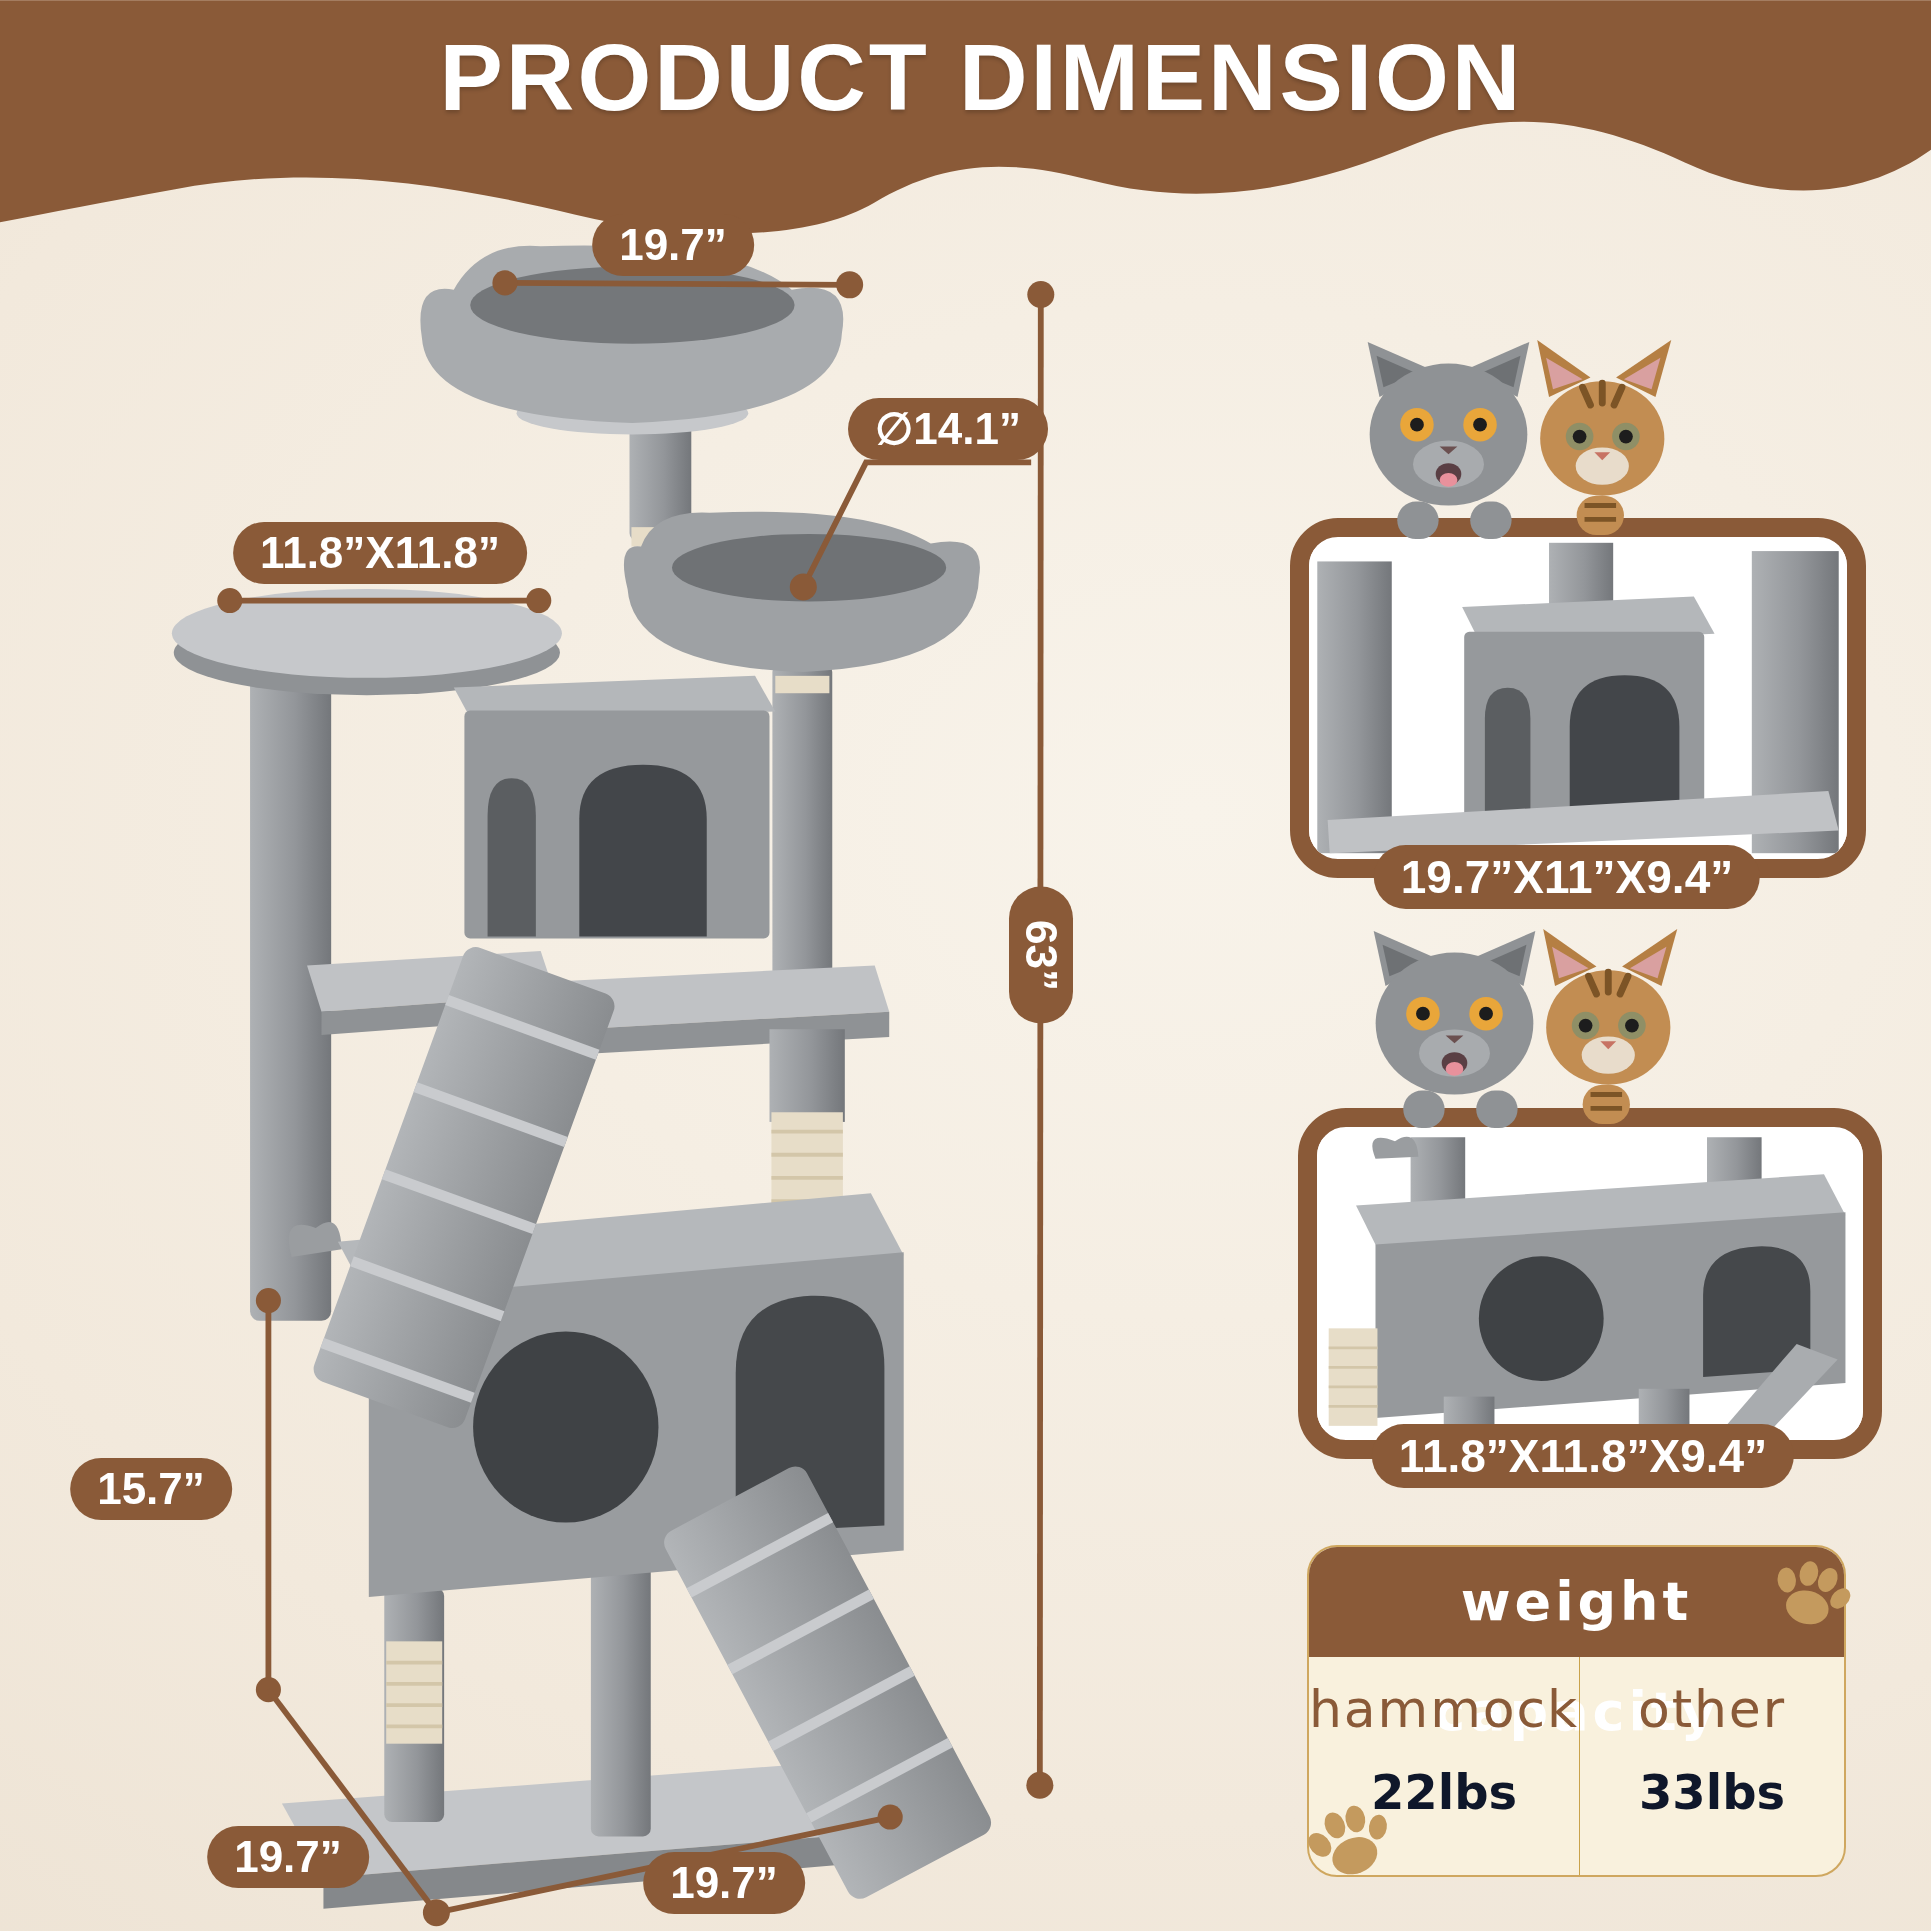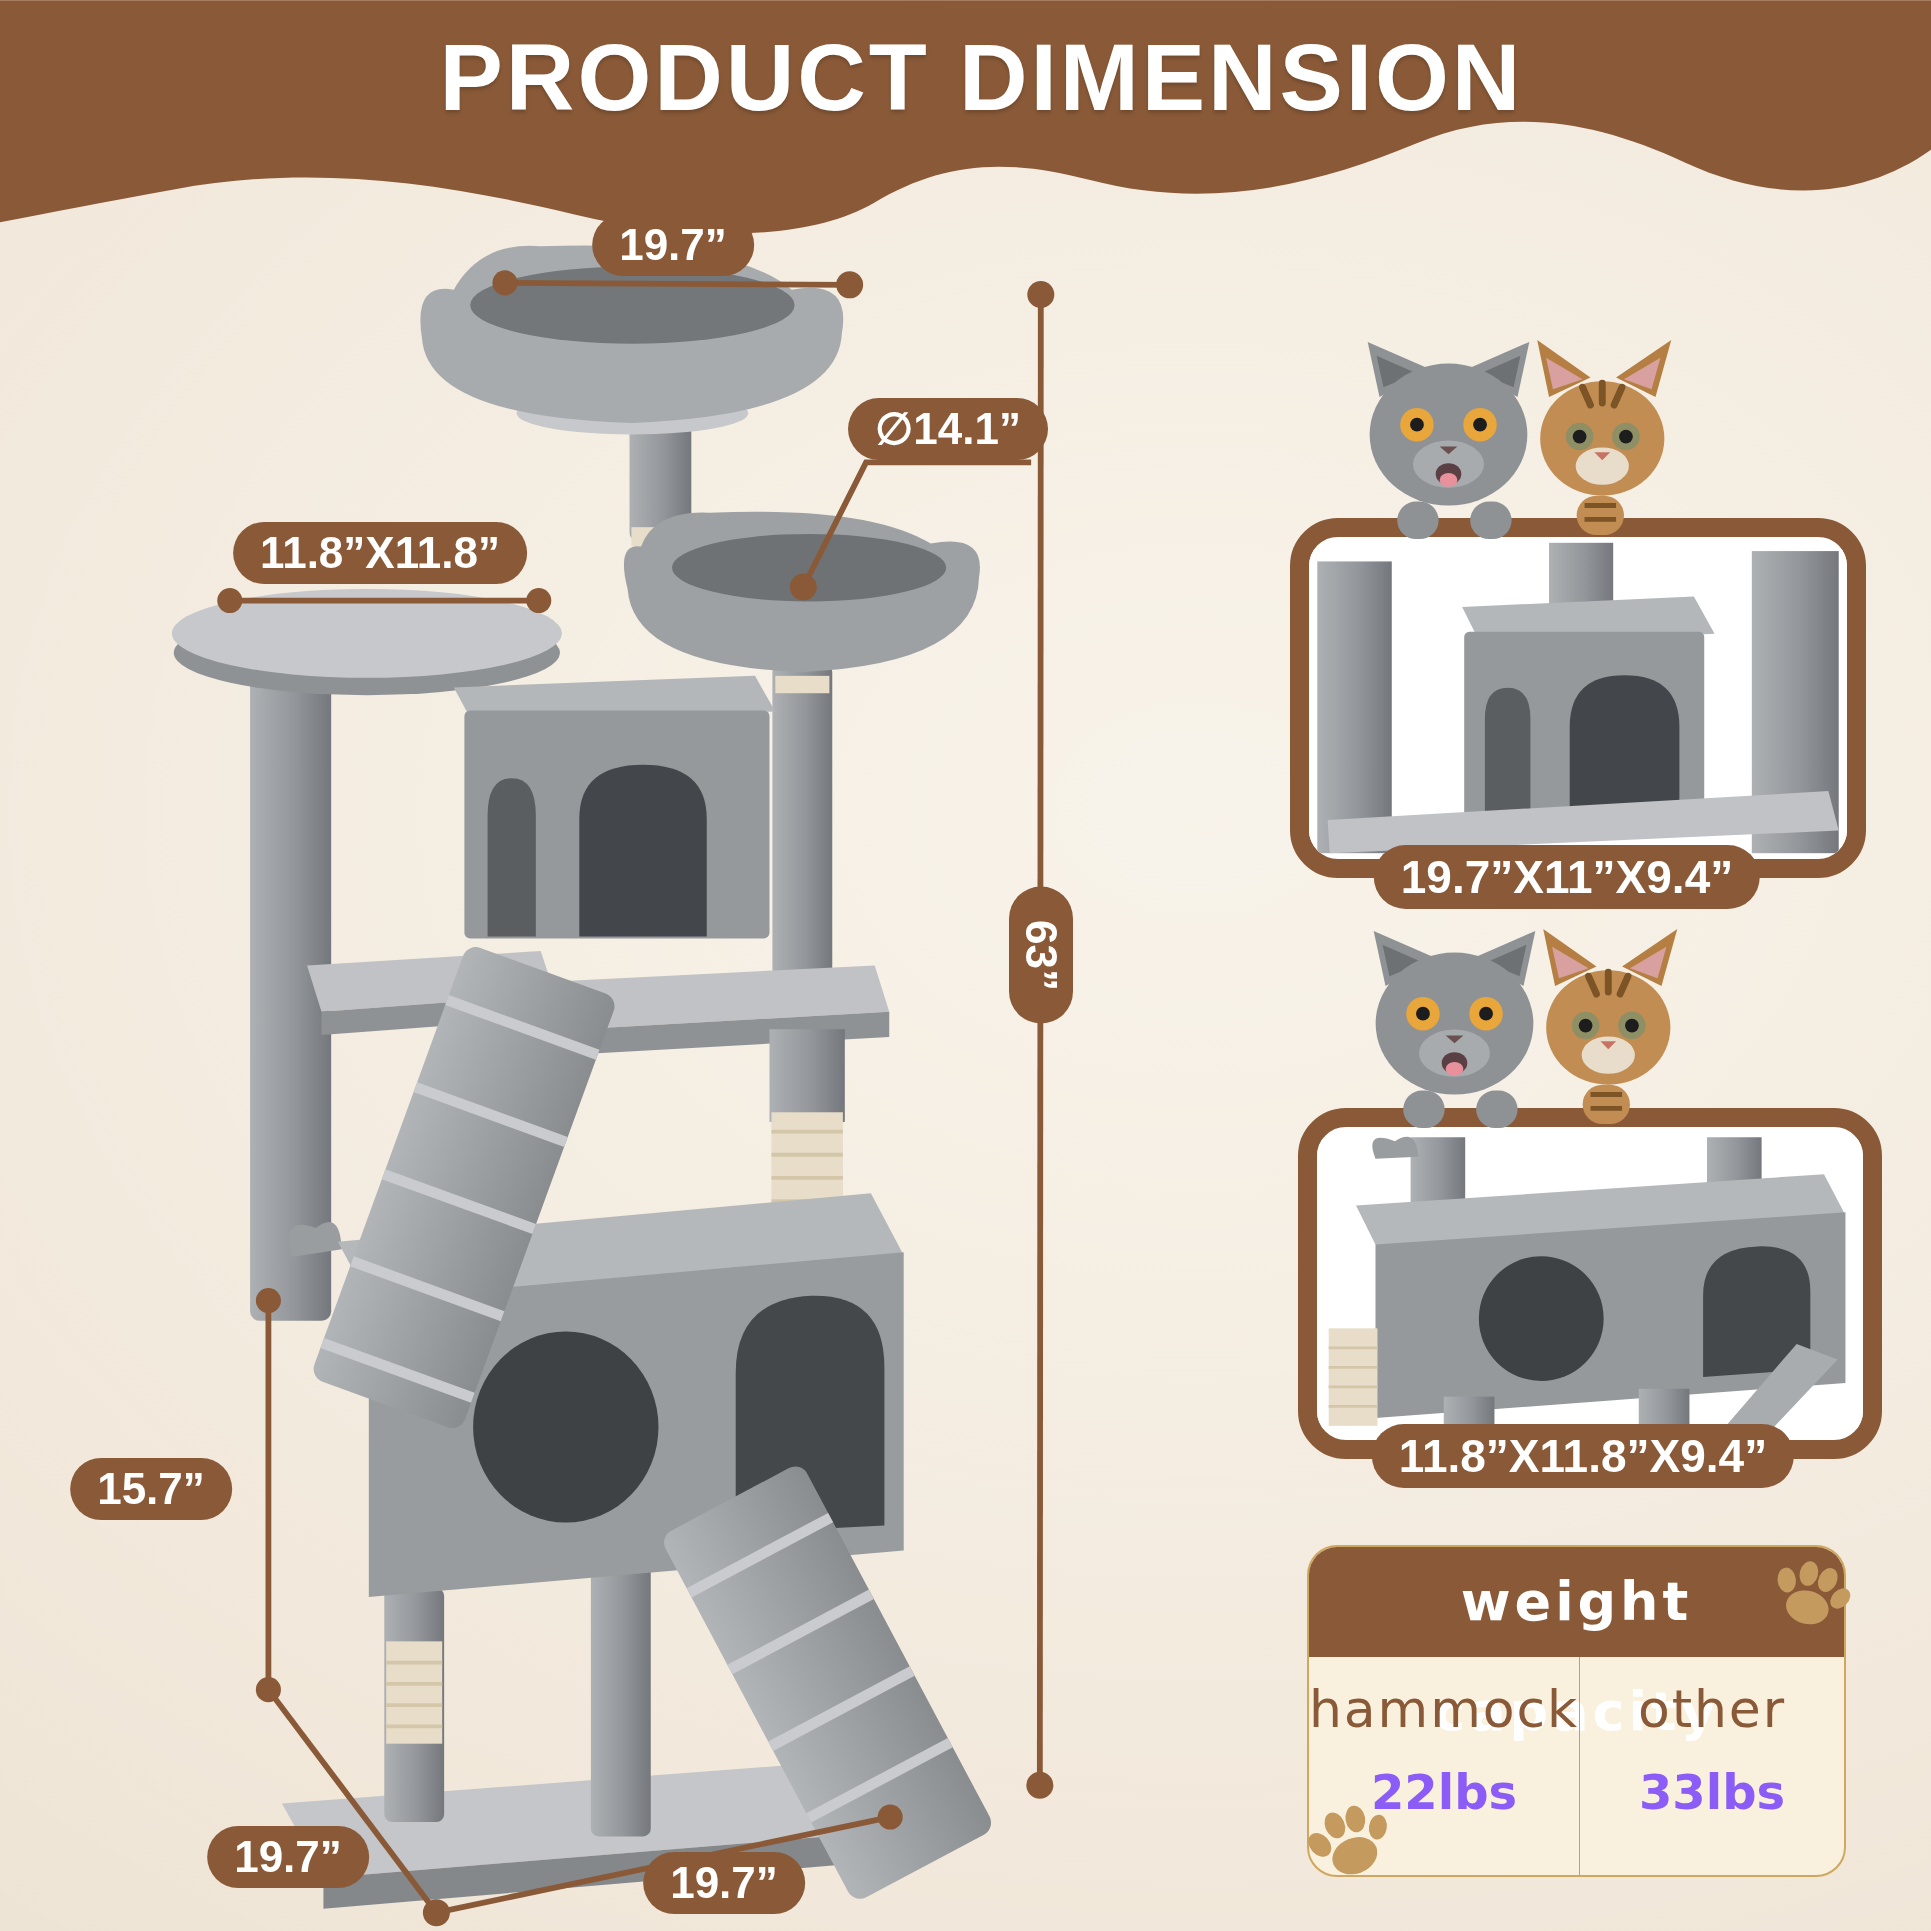--- a/index.html
+++ b/index.html
@@ -45,21 +45,21 @@
   }
   .weight-card .hd{
     position:absolute;left:0;top:0;width:100%;height:110px;background:#8a5a38;
     color:#fff;font-size:54px;font-weight:700;letter-spacing:3.9px;word-spacing:25px;
     text-align:center;line-height:110px;
   }
   .weight-card .cols{position:absolute;left:0;top:110px;width:100%;height:218px;display:flex;}
   .weight-card .col{flex:1;text-align:center;padding-top:22px;}
   .weight-card .col + .col{border-left:1.9px solid #c9a24b;}
   .weight-card .col .lbl{color:#8a5a38;font-size:52px;letter-spacing:1.9px;}
-  .weight-card .col .val{color:#8b5cf6;font-size:48px;font-weight:700;margin-top:25px;}
+  .weight-card .col .val{color:#0f172a;font-size:48px;font-weight:700;margin-top:25px;}
   .paw{position:absolute;pointer-events:none;}
 </style>
 </head>
 <body>
 
 <svg width="0" height="0" style="position:absolute" aria-hidden="true">
   <defs>
     <linearGradient id="postGrad" x1="0" y1="0" x2="1" y2="0">
       <stop offset="0" stop-color="#aeb1b4"></stop>
         <stop offset="0.55" stop-color="#93969a"></stop>

